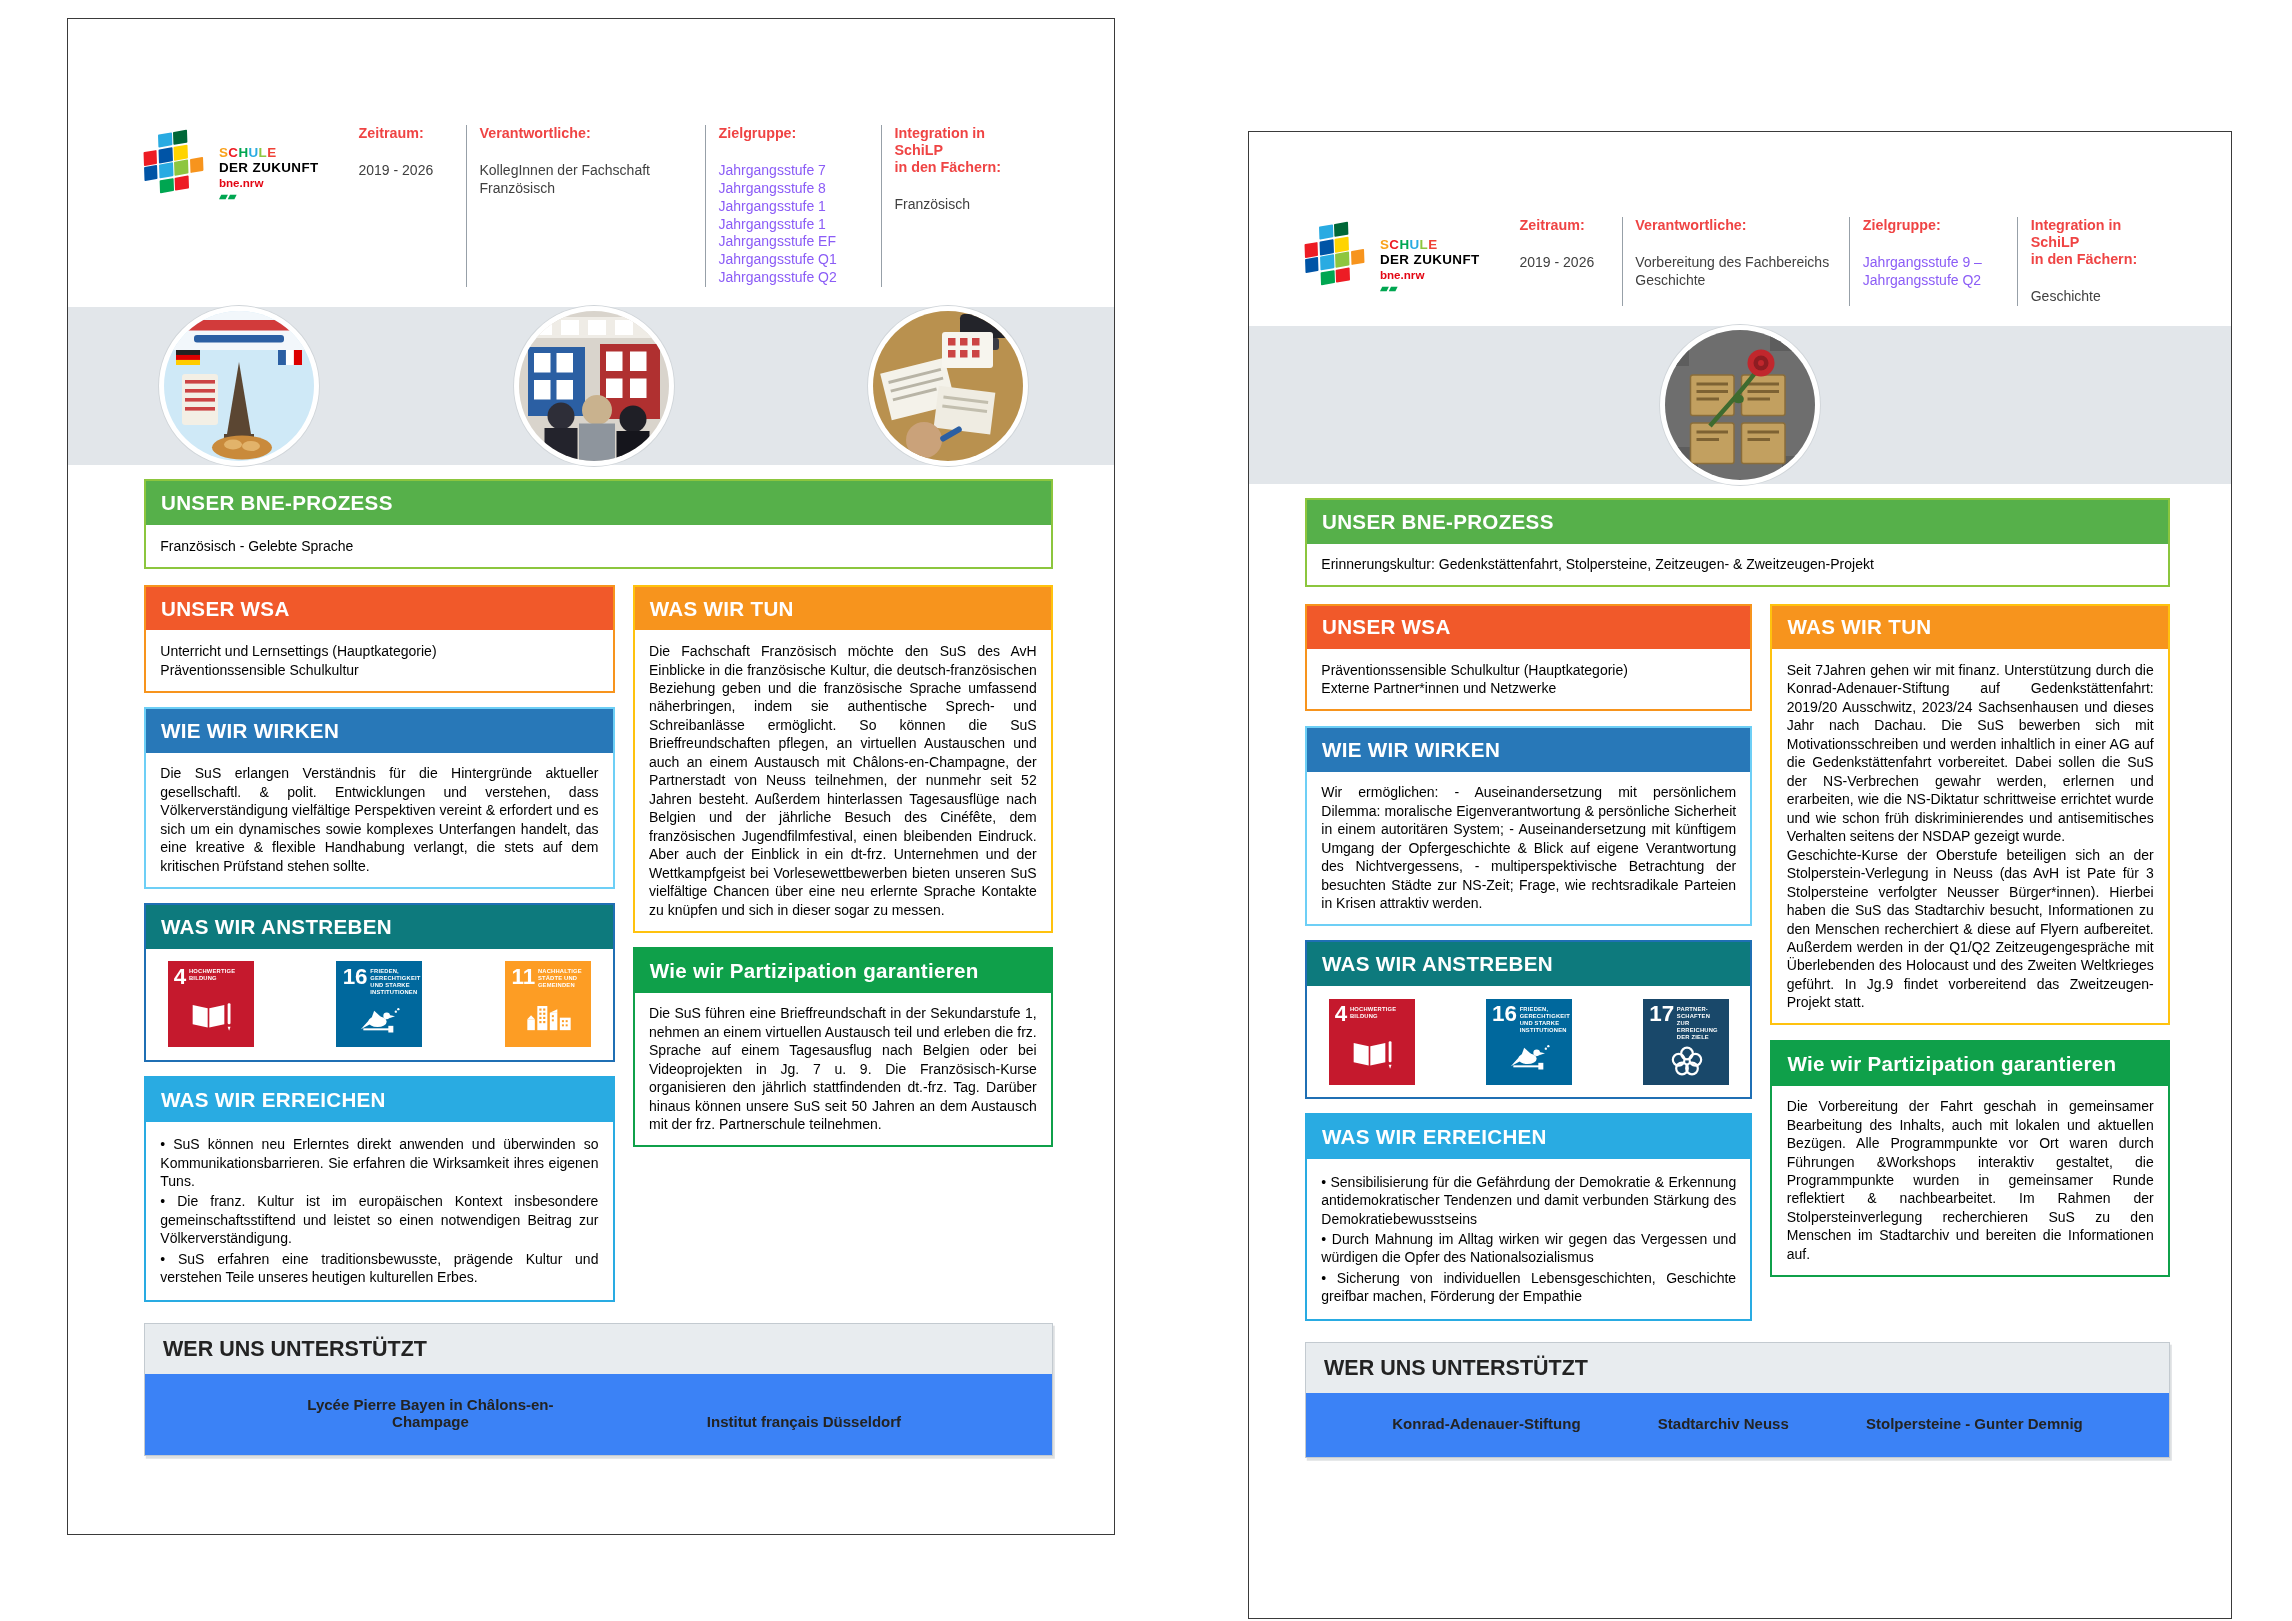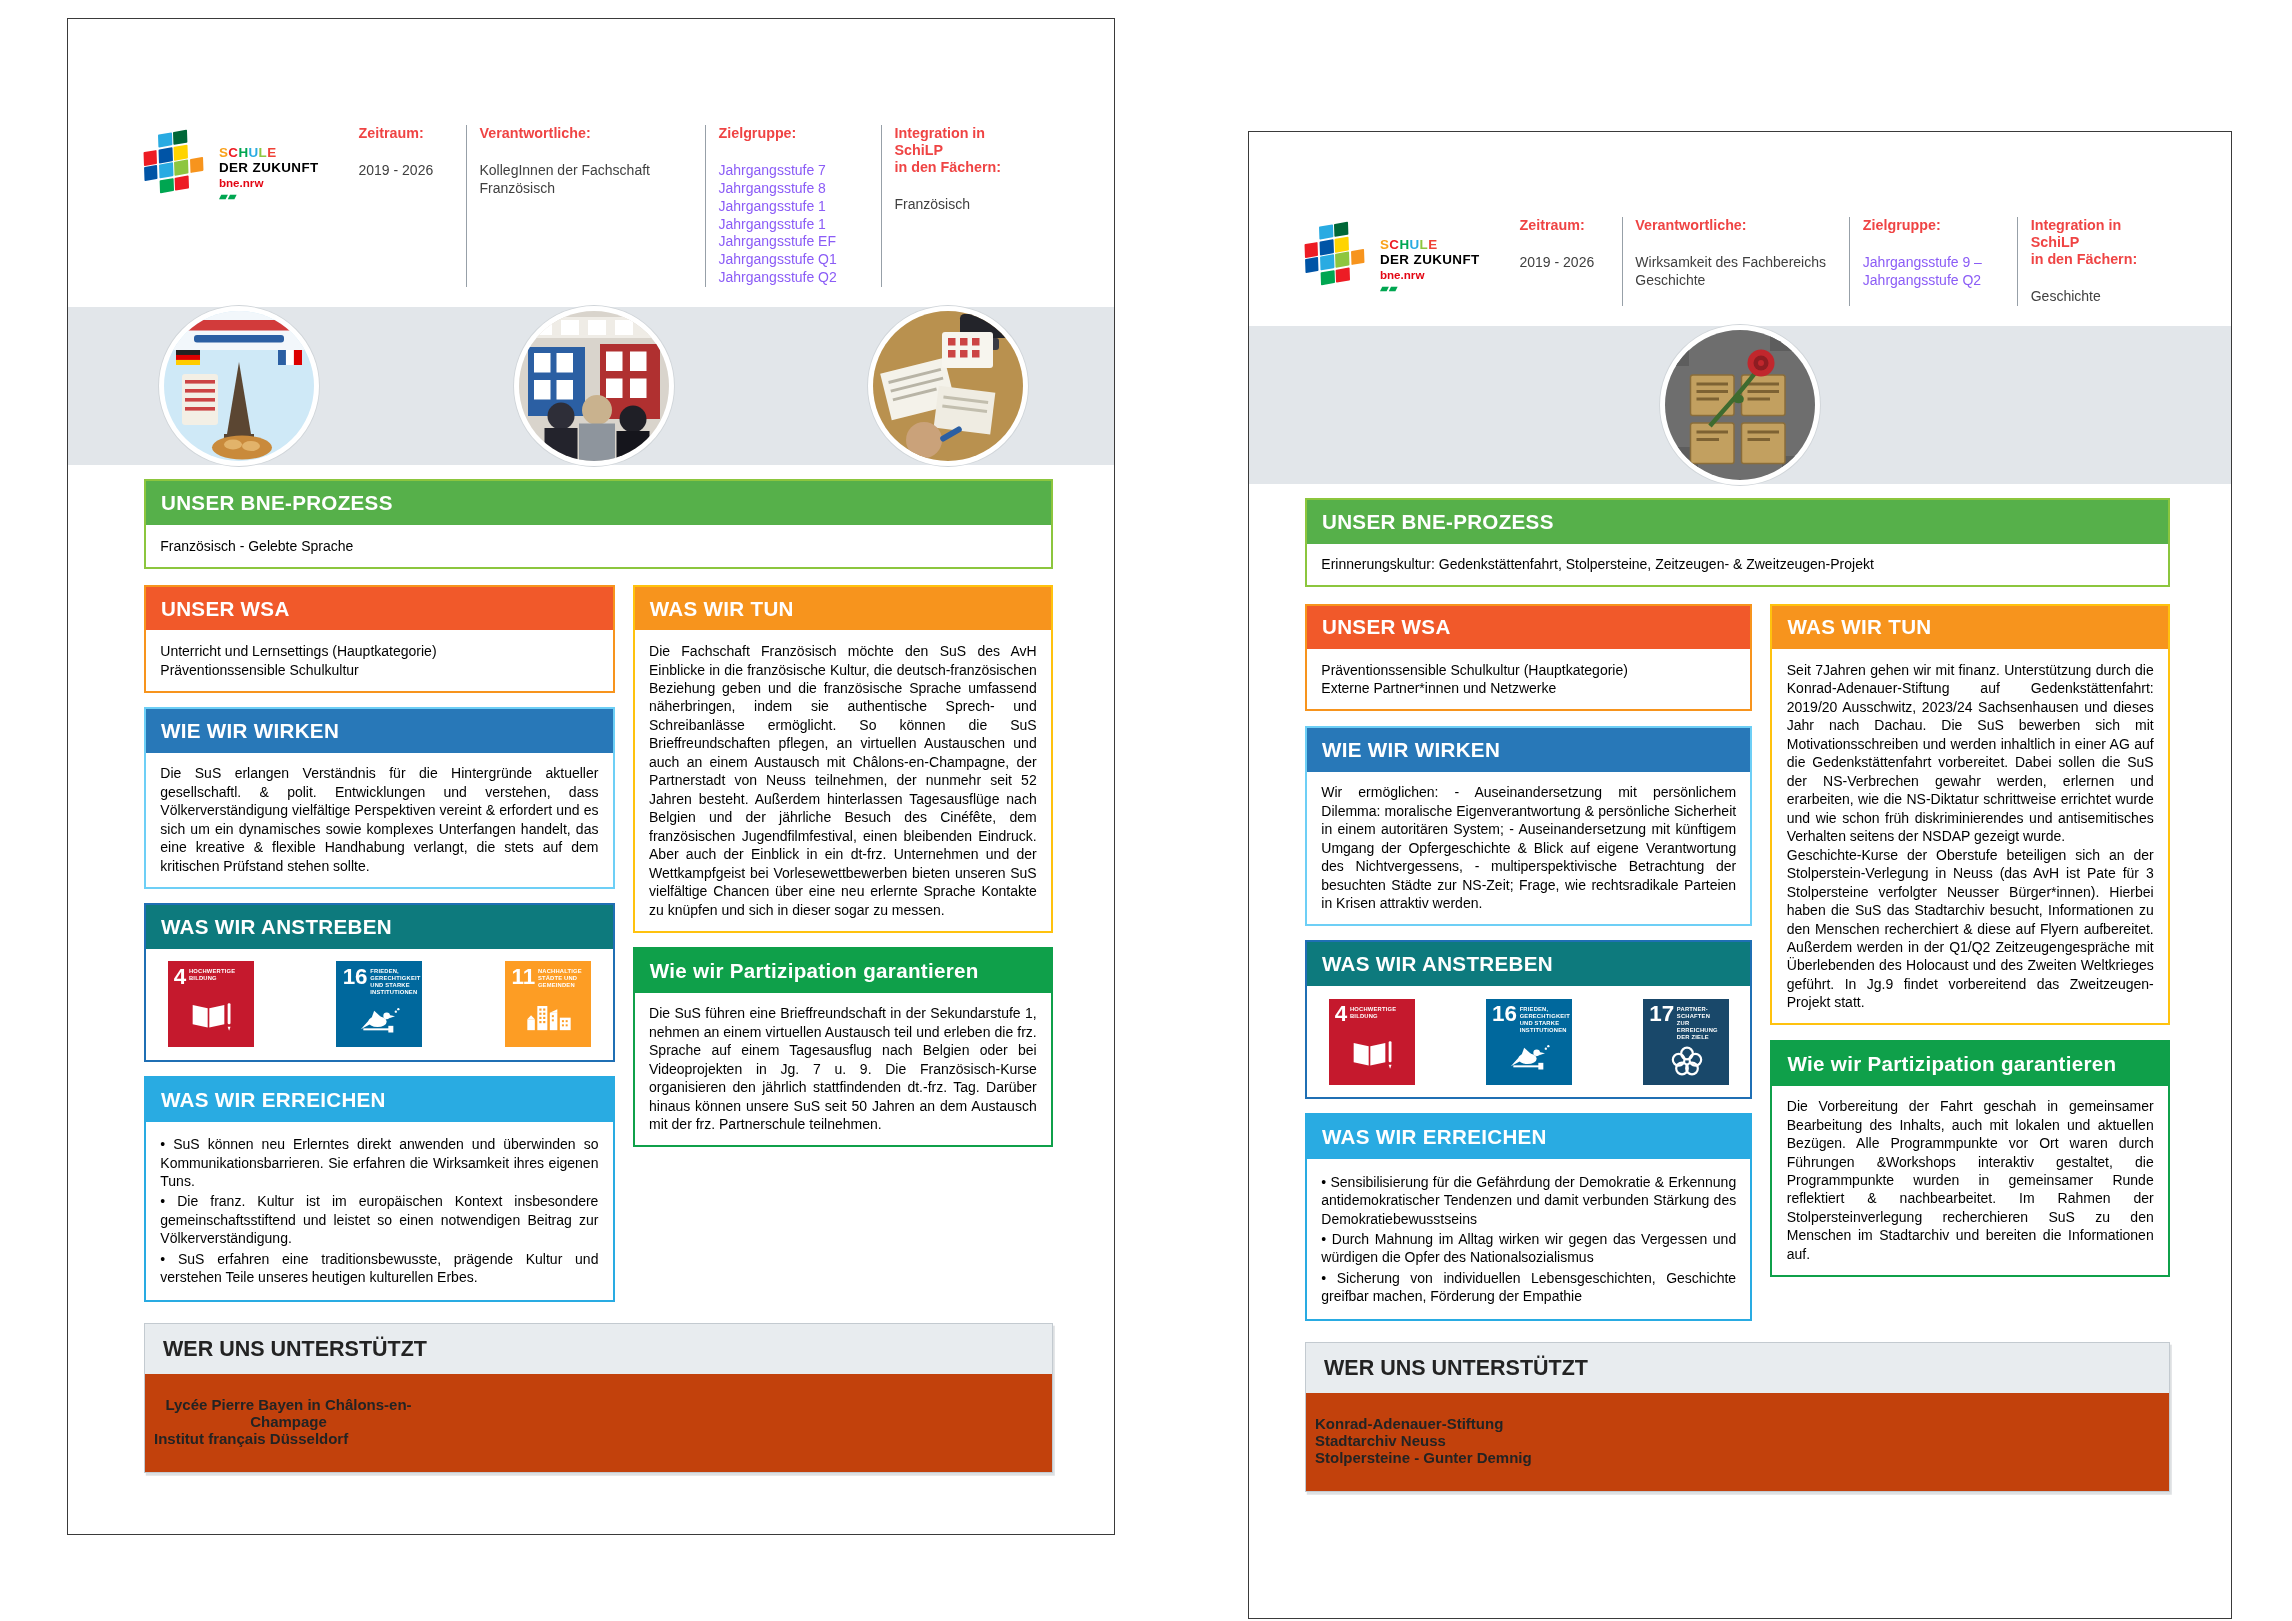--- a/index.html
+++ b/index.html
@@ -58,22 +58,22 @@
            letter-spacing:0.2px;padding-top:1.8px;}
   .sdg-glyph{flex:1;display:flex;align-items:center;justify-content:center;}
   .sdg-glyph svg{width:50px;height:36px;display:block;}
   .bullets .bd{padding-top:13.4px;}
   .bullet{margin-bottom:1.8px;text-align:justify;}
   .bullet::before{content:"• ";}
 
   
   .wer{border:1.8px solid #c3cad0;margin-top:21.5px;box-shadow:1.8px 2.7px 0 rgba(120,130,140,.25);}
   .wer .hd{background:#e8ecef;color:#232323;font-weight:bold;font-size:21.5px;padding:12.5px 18px;}
-  .wer .names{background:#c2410c;display:flex;justify-content:space-evenly;align-items:flex-start;
-              padding:21.5px 9px 25px;flex-direction:column;}
+  .wer .names{background:#3b82f6;display:flex;justify-content:space-evenly;align-items:flex-end;
+              padding:21.5px 9px 25px;}
   .wer .names div{font-weight:bold;font-size:15px;color:#232323;text-align:center;max-width:269px;}
 </style>
 </head>
 <body>
 
 <div class="poster poster-left">
   <div class="hdr-row">
     <div class="logo-block">
       <span class="logo-mosaic">
           <span></span>
@@ -366,21 +366,21 @@
         <div class="logo-l3">bne.nrw</div>
         <div class="logo-slash">▰▰</div>
       </span>
     </div>
     <div class="hdr-col hc-zeit">
       <div class="lbl">Zeitraum:</div>
       <div class="val">2019 - 2026</div>
     </div>
     <div class="hdr-col hc-ver">
       <div class="lbl">Verantwortliche:</div>
-      <div class="val">Wirksamkeit des Fachbereichs
+      <div class="val">Vorbereitung des Fachbereichs
 Geschichte</div>
     </div>
     <div class="hdr-col hc-ziel">
       <div class="lbl">Zielgruppe:</div>
       <div class="val-list">
           <div class="">Jahrgangsstufe 9 –</div>
           <div class="">Jahrgangsstufe Q2</div>
         </div>
     </div>
     <div class="hdr-col hc-int">

